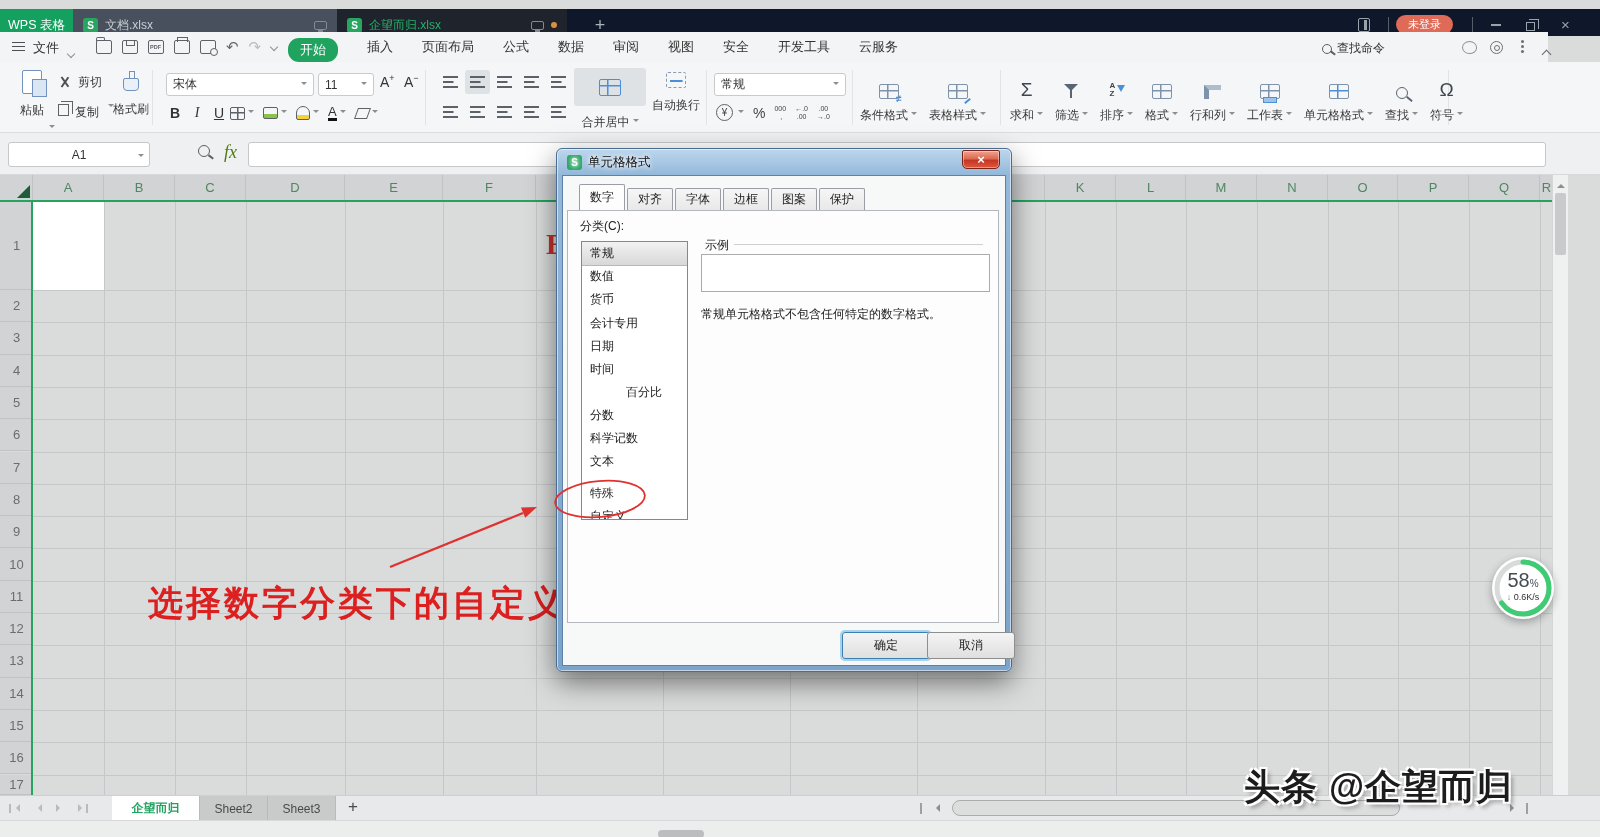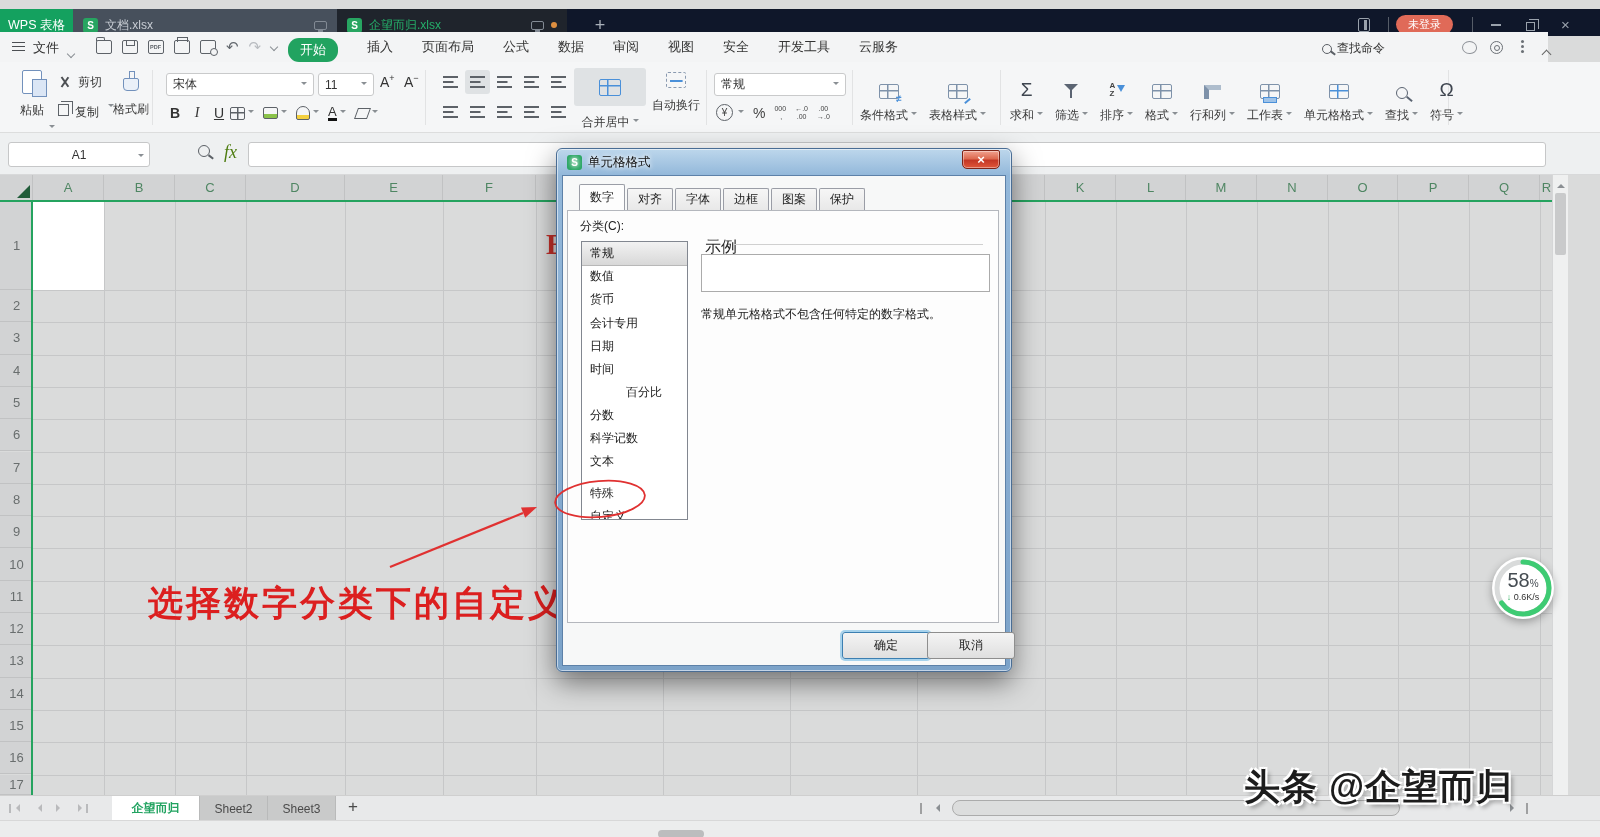--- a/index.html
+++ b/index.html
@@ -103,21 +103,21 @@
 .dialog{left:556px;top:148px;width:456px;height:524px;border-radius:6px;border:1px solid #4a6d94;background:linear-gradient(180deg,#bdd7ec 0,#93b8da 5%,#86abd0 60%,#7ca3c9 100%);box-shadow:inset 0 0 0 1px rgba(255,255,255,.55),0 10px 28px rgba(0,0,0,.5);z-index:40}
 .dclient{position:absolute;left:5px;top:26px;right:5px;bottom:5px;background:#f7f8f8;border:1px solid #5d81a8}
 .dtitle{position:absolute;left:10px;top:5px;display:flex;align-items:center;gap:6px;font-size:12.5px;color:#111;text-shadow:0 0 4px #fff,0 0 6px #fff}
 .dclose{position:absolute;left:405px;top:1px;width:38px;height:19px;border:1px solid #7e2417;border-radius:2px 2px 5px 5px;background:linear-gradient(#f0a290 0,#dd6a50 45%,#c43725 55%,#e0573a 100%);color:#fff;font-size:13px;font-weight:bold;display:flex;align-items:center;justify-content:center;box-shadow:inset 0 0 0 1px rgba(255,255,255,.4)}
 .dtabs{position:absolute;left:16px;top:8px;display:flex;align-items:flex-end;gap:2px}
 .dtab{height:22px;min-width:46px;padding:0 8px;display:flex;align-items:center;justify-content:center;font-size:12px;color:#222;background:linear-gradient(#f6f6f6,#e8e8e8);border:1px solid #9a9da6;border-bottom:none;border-radius:2px 2px 0 0}
 .dtab.active{height:26px;background:#fdfdfd;position:relative;z-index:2}
 .dpage{position:absolute;left:4px;top:34px;right:6px;height:413px;background:#fdfdfd;border:1px solid #b4b7bd}
 .cat-item{padding-left:8px;font-size:12px;color:#222;display:flex;align-items:center}
 .cat-item.sel{background:linear-gradient(#f2f2f2,#d8d8d8);outline:1px solid #b8b8b8}
-.grouplegend{position:absolute;font-size:16px;color:#222}
+.grouplegend{position:absolute;font-size:12px;color:#222}
 .samplebox{position:absolute;background:#fff;border:1px solid #ababab}
 .dbtn{position:absolute;width:88px;height:27px;font-size:12px;color:#222;display:flex;align-items:center;justify-content:center;background:linear-gradient(#f4f4f4,#dfdfdf);border:1px solid #8e8e8e;border-radius:3px}
 .dbtn.def{border:1px solid #3c7fb1;box-shadow:0 0 0 2px #a6d2ec}
 
 .annot-text{left:148px;top:580px;font-family:'Liberation Serif',serif;font-size:35px;font-weight:600;color:#dc1f1f;letter-spacing:3px;z-index:30;white-space:nowrap}
 .red-frag{left:546px;top:228px;width:16px;height:34px;overflow:hidden;color:#c5302a;font-family:'Liberation Serif',serif;font-size:29px;font-weight:bold;z-index:30}
 .watermark{left:1244px;top:763px;font-size:36px;font-weight:bold;color:#1c1c1c;letter-spacing:1px;z-index:65;white-space:nowrap;text-shadow:-2px -2px 0 #fff,2px -2px 0 #fff,-2px 2px 0 #fff,2px 2px 0 #fff,4px 4px 4px rgba(0,0,0,.35)}
 .badge{left:1492px;top:557px;width:62px;height:62px;border-radius:50%;background:#fff;box-shadow:0 3px 9px rgba(0,0,0,.3);z-index:65}
 .badge-pct{position:absolute;left:0;top:13px;width:100%;text-align:center;font-size:20px;color:#454c52;line-height:1}
 .badge-pct small{font-size:10px}

